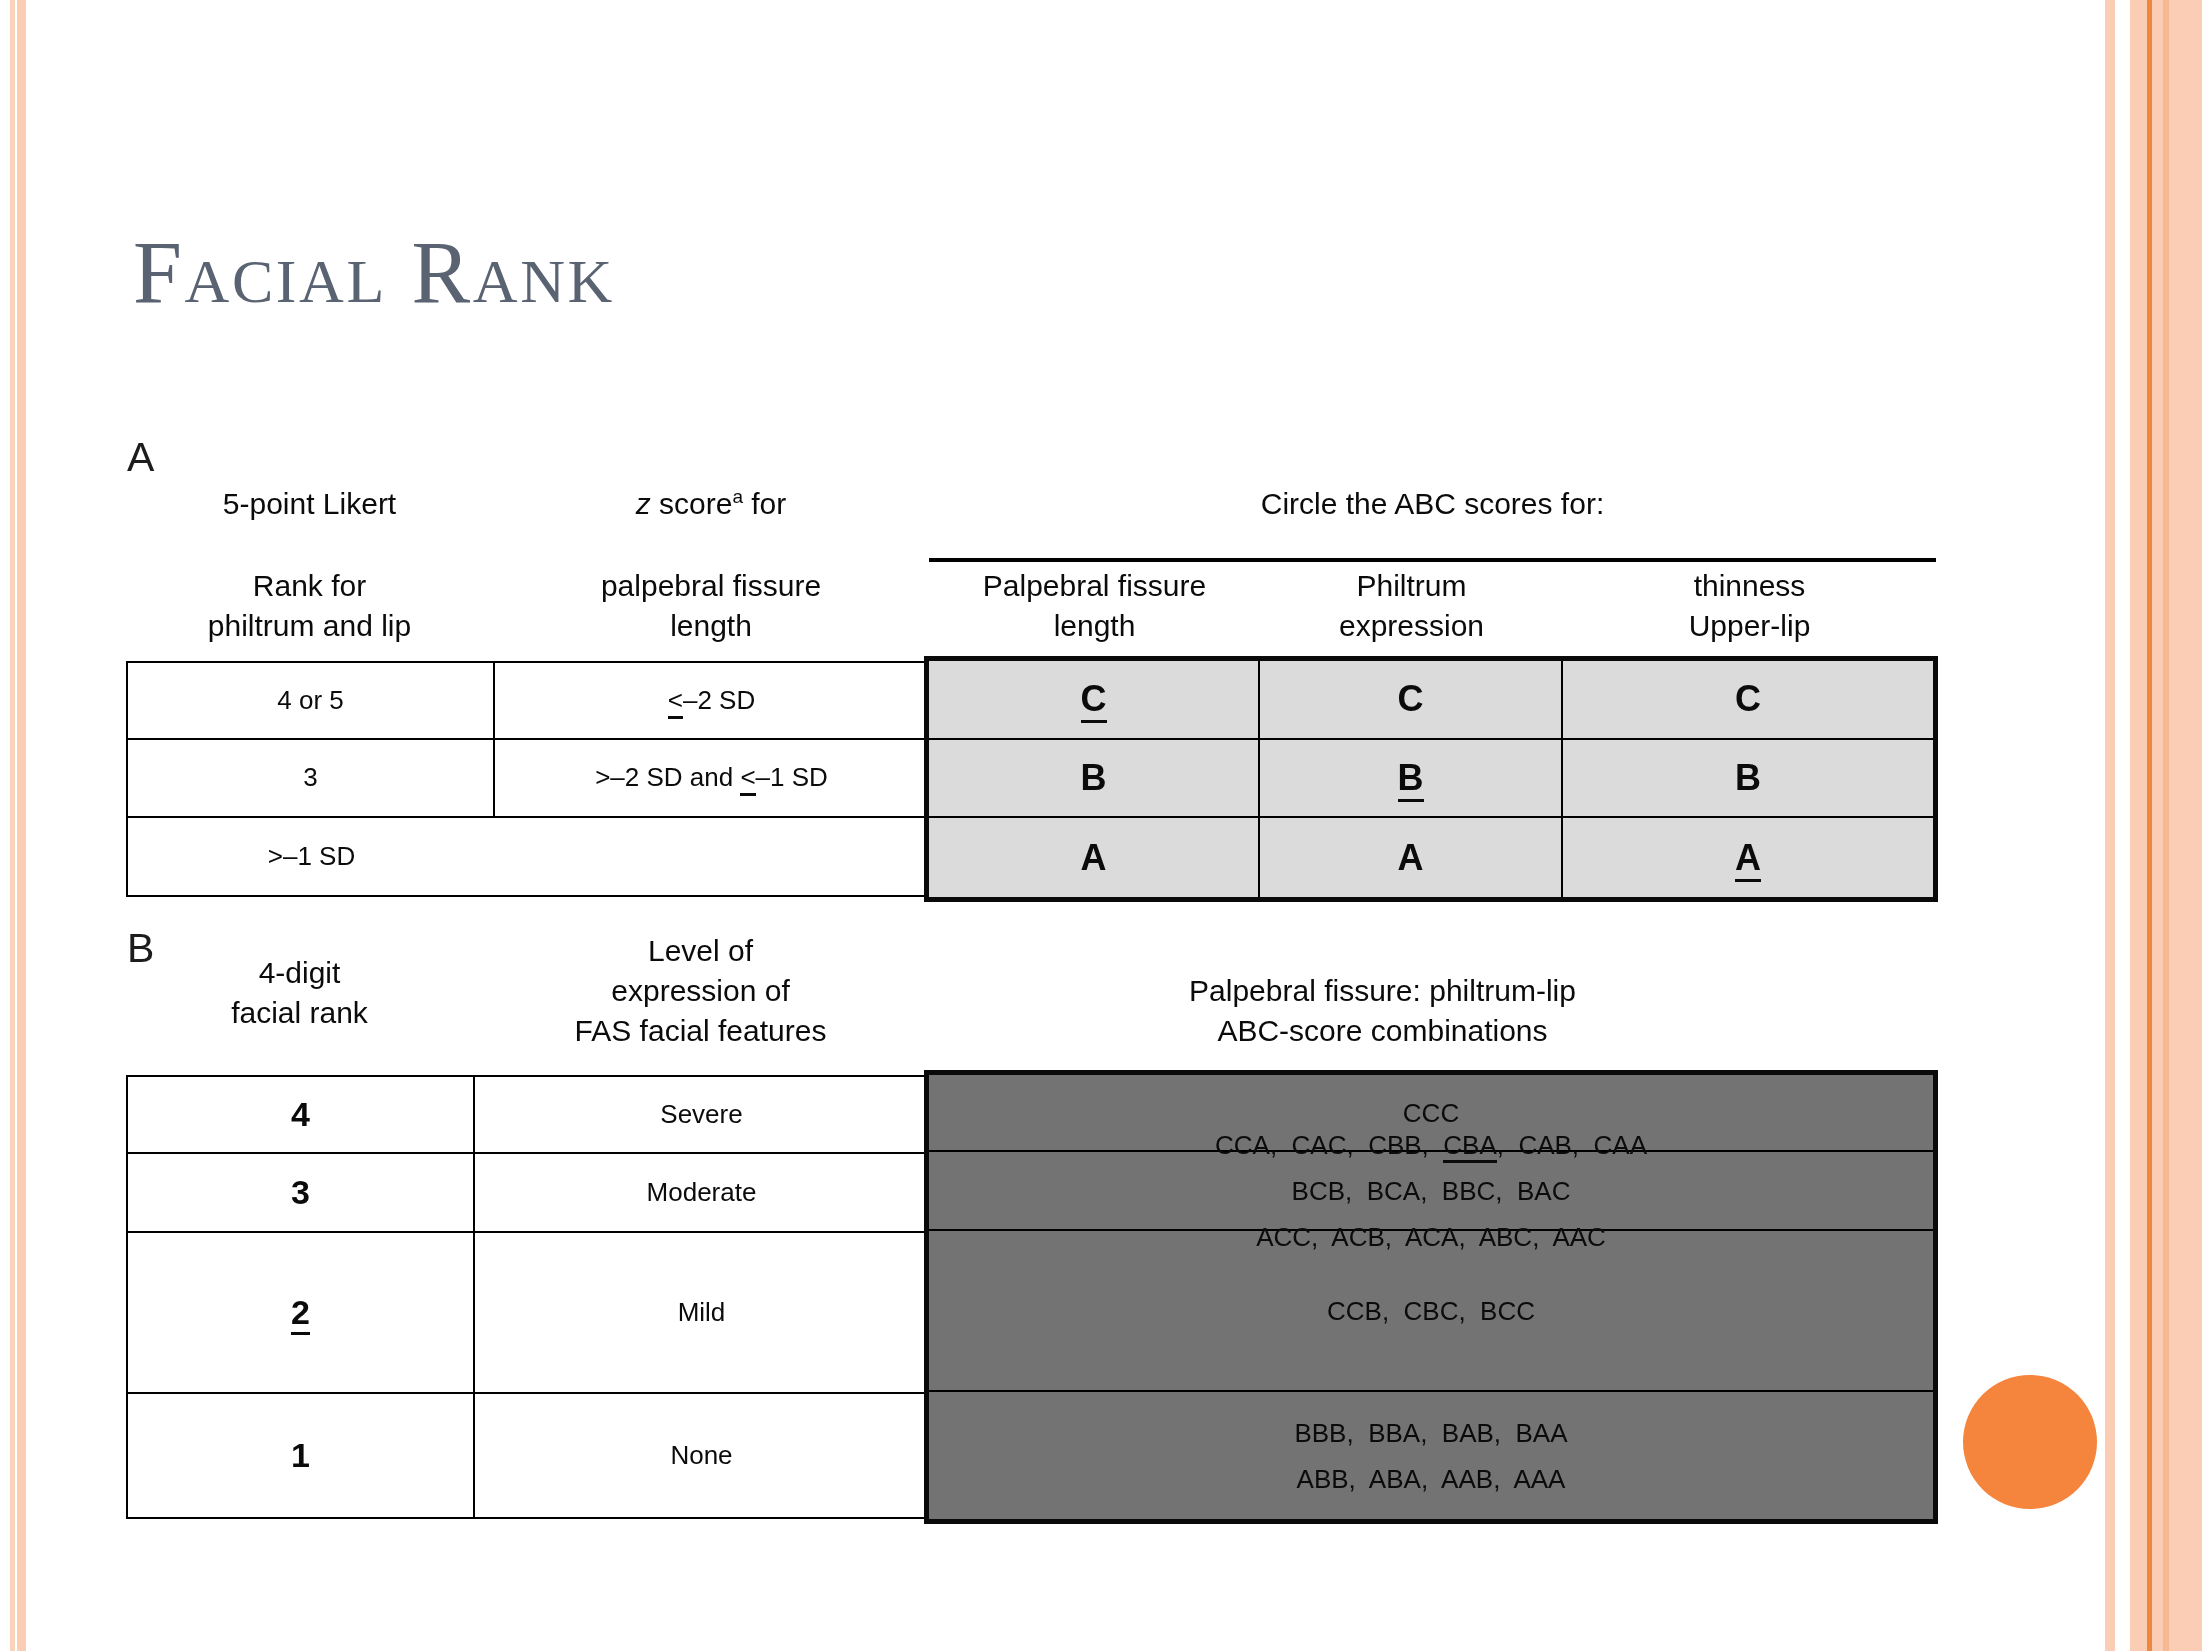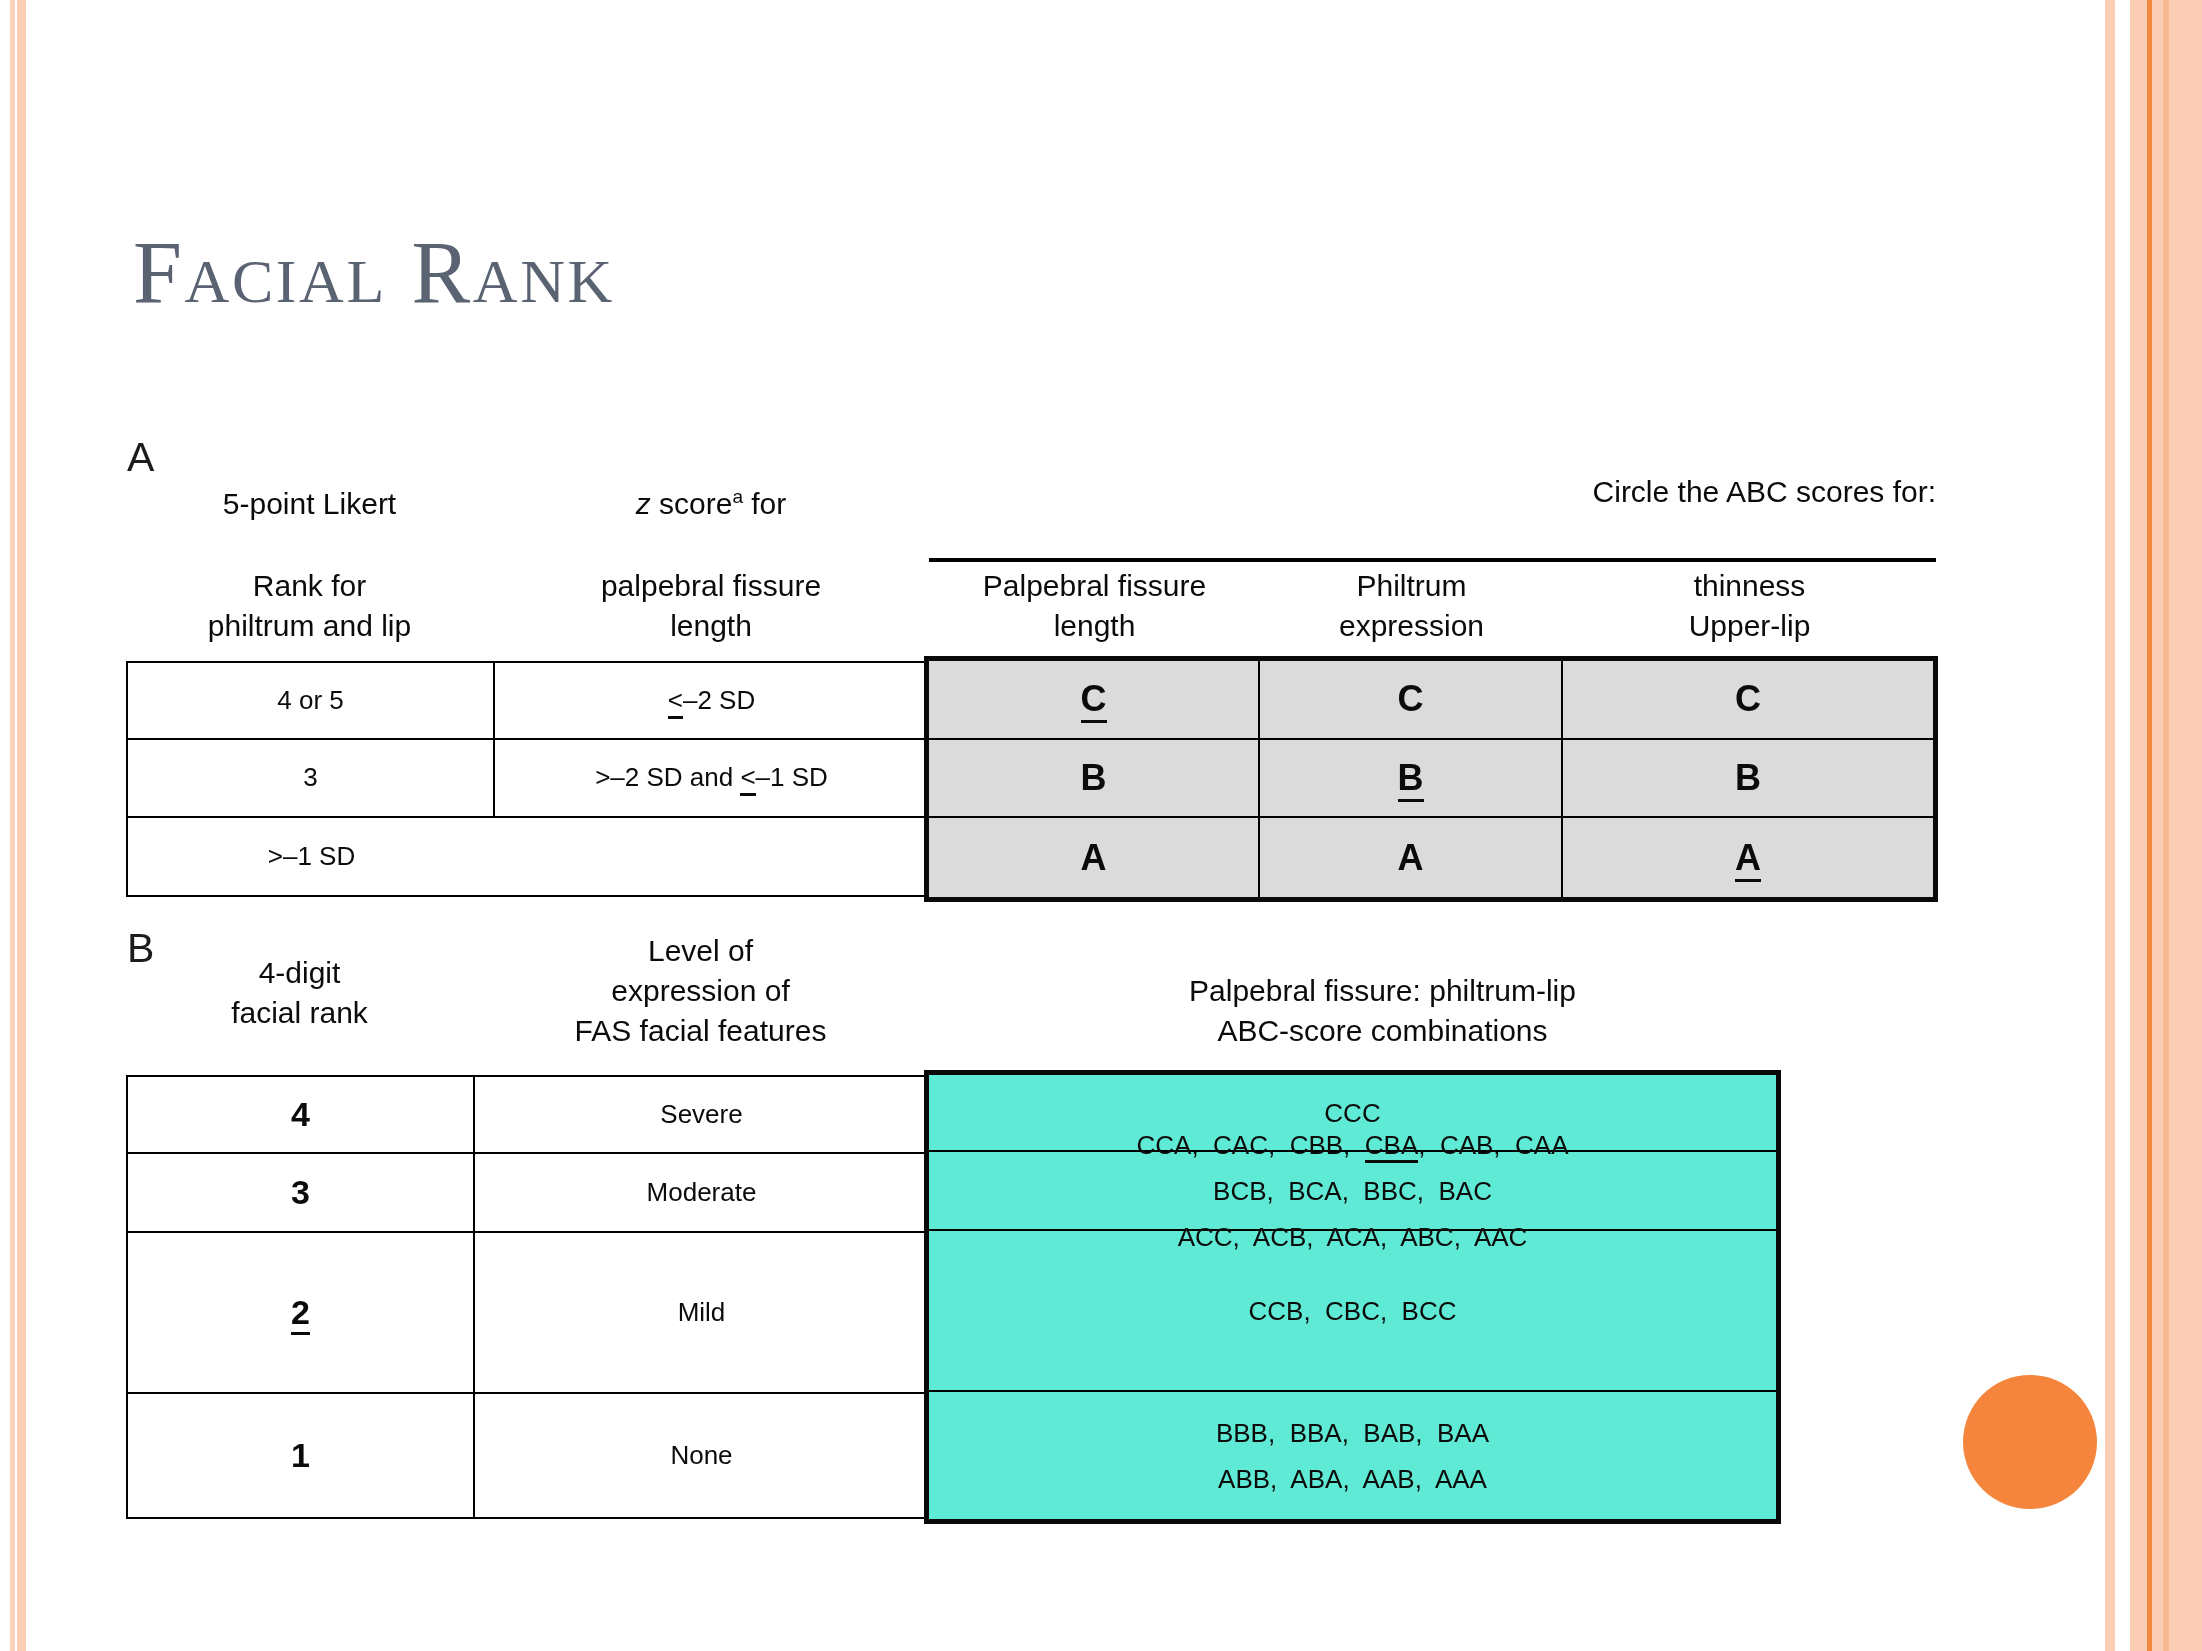--- a/index.html
+++ b/index.html
@@ -54,21 +54,21 @@
   <div class="vstripe" style="left:2163px; width:6px;  background:#f6b992;"></div>
 
   <h1 id="page-title" style="color: rgb(90, 99, 114);">Facial Rank</h1>
 
   <div class="panel-label" style="left:127px; top:434px;">A</div>
 
   <div class="hdr" style="left:126px; top:484px; width:367px;">5-point Likert</div>
   <div class="hdr" style="left:493px; top:484px; width:436px;">
       <div class="line"><span class="i">z</span><span> score</span><span class="sup">a</span><span> for</span></div>
     </div>
-  <div class="hdr" style="left:929px; top:472px; width:1007px;text-align:right;">Circle the ABC scores for:</div>
+  <div class="hdr" style="left:929px; top:484px; width:1007px;">Circle the ABC scores for:</div>
   <div class="spanner-rule" style="left:929px; top:558px; width:1007px; height:4.3px;"></div>
   <div class="hdr" style="left:126px; top:566px; width:367px;">
       <div class="line"><span>Rank for</span></div>
       <div class="line"><span>philtrum and lip</span></div>
     </div>
   <div class="hdr" style="left:493px; top:566px; width:436px;">
       <div class="line"><span>palpebral fissure</span></div>
       <div class="line"><span>length</span></div>
     </div>
   <div class="hdr" style="left:929px; top:566px; width:331px;">
@@ -156,21 +156,21 @@
     <div class="cell rank-cell b-right b-bottom">
         <div class="line"><span class="u">2</span></div>
       </div>
     <div class="cell b-bottom">Mild</div>
     <div class="cell rank-cell b-right">
         <div class="line"><span>1</span></div>
       </div>
     <div class="cell">None</div>
   </div>
 
-  <div class="tgrid gray-part" style="left: 924px; top: 1070px; width: 857px; height: 454px; grid-template-columns: 1fr; grid-template-rows: 77px 79px 161px 1fr; background: #5eead4;">
+  <div class="tgrid gray-part" style="left: 924px; top: 1070px; width: 1014px; height: 454px; grid-template-columns: 1fr; grid-template-rows: 77px 79px 161px 1fr; background: #737373;">
     <div class="cell combo-cell b-bottom">
         <div class="line"><span>CCC</span></div>
       </div>
     <div class="cell combo-cell b-bottom">
         <div class="line"><span>CCA,  CAC,  CBB,  </span><span class="u">CBA</span><span>,  CAB,  CAA</span></div>
         <div class="line"><span>BCB,  BCA,  BBC,  BAC</span></div>
         <div class="line"><span>ACC,  ACB,  ACA,  ABC,  AAC</span></div>
       </div>
     <div class="cell combo-cell b-bottom">
         <div class="line"><span>CCB,  CBC,  BCC</span></div>

